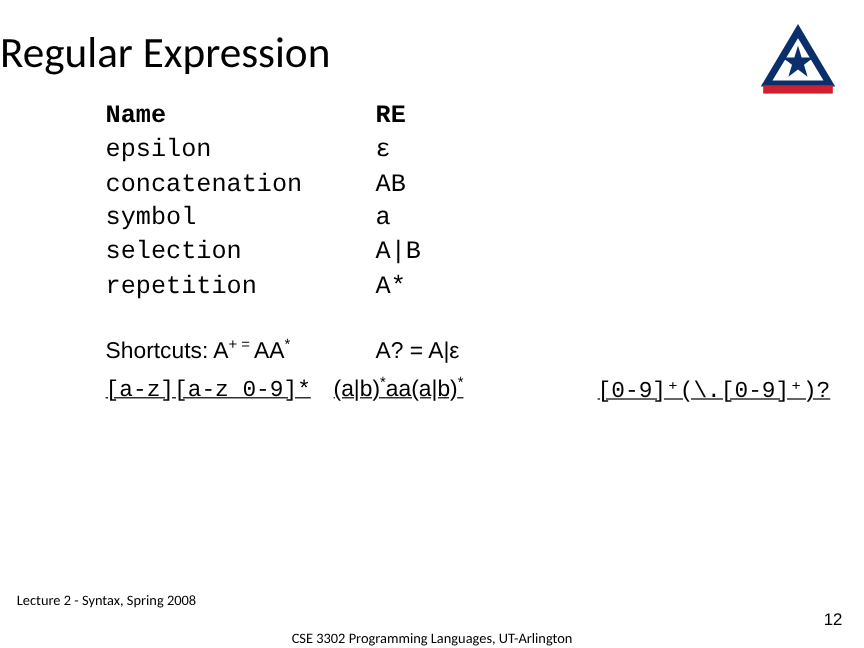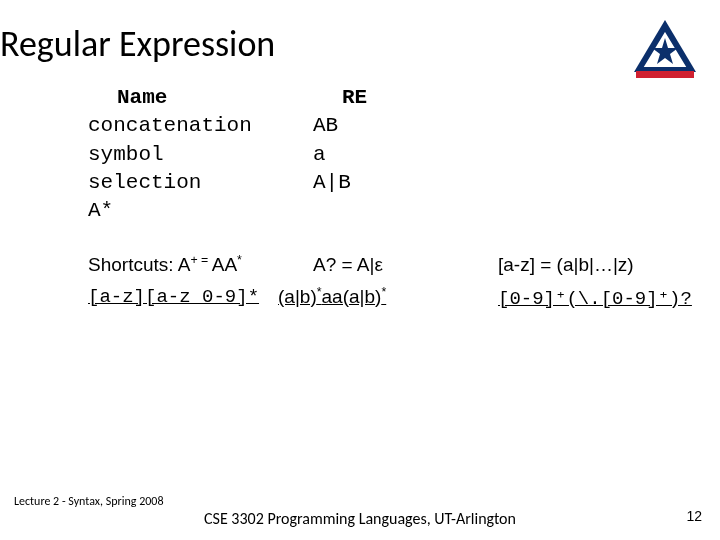--- a/index.html
+++ b/index.html
@@ -1,37 +1,37 @@
 <!DOCTYPE html>
 <html><head>
 <meta charset="utf-8">
 <style>
   html,body{margin:0;padding:0;width:720px;height:540px;background:#fff;font-family:Calibri, Arial, sans-serif;color:#000;position:relative;}
   .title{font-size:36px;text-align:left;padding-top:22px;font-weight:400;}
   .logo{position:absolute;top:18px;right:20px;}
   .logo svg{display:block;}
   .content{padding:0 0 0 88px;margin-top:18px;}
   .table{font-family:"Courier New",monospace;font-size:21px;line-height:1.35;}
-  .thead{font-weight:bold;margin-left:29px;}
+  .thead{font-weight:bold;}
   .row{display:flex;}
   .col1{width:225px;}
   .col2{width:120px;}
   .shortcuts{margin-top:28px;font-family:Arial,sans-serif;font-size:19px;}
   .srow{display:flex;align-items:baseline;}
   .sc1{width:225px;}
   .sc2{width:185px;}
   .sc3{}
   sup{font-size:0.65em;vertical-align:super;line-height:0;}
   .examples{font-family:"Courier New",monospace;font-size:19px;margin-top:10px;}
   .erow{display:flex;text-decoration:underline;}
   .ec1{width:190px;}
   .ec2{width:220px;font-family:Arial,sans-serif;}
   .ec3{font-family:"Courier New",monospace;}
   .footer-left{position:absolute;left:14px;bottom:32px;font-size:12px;font-family:Calibri,Arial,sans-serif;}
-  .footer-center{position:absolute;left:0;right:0;bottom:12px;text-align:center;font-size:16px;font-family:Calibri,Arial,sans-serif;}
+  .footer-center{position:absolute;left:0;right:0;bottom:0;text-align:center;font-size:12px;font-family:Calibri,Arial,sans-serif;}
   .footer-right{position:absolute;right:18px;bottom:16px;font-size:14px;font-family:Liberation Sans, sans-serif;}
 </style>
 </head>
 <body>
 
 <div class="title">Regular Expression</div>
 
 <div class="logo">
   <svg width="70" height="62" viewBox="0 0 70 62">
     <polygon points="35,2 66,54 4,54" fill="#0b2f6b"></polygon>
@@ -43,43 +43,47 @@
 </div>
 
 <div class="content">
 
   <div class="table">
     <div class="row thead">
       <div class="col1">Name</div>
       <div class="col2">RE</div>
     </div>
     <div class="row">
+      <div class="col1">epsilon</div>
+      <div class="col2">ε</div>
+    </div>
+    <div class="row">
       <div class="col1">concatenation</div>
       <div class="col2">AB</div>
     </div>
     <div class="row">
       <div class="col1">symbol</div>
       <div class="col2">a</div>
     </div>
     <div class="row">
       <div class="col1">selection</div>
       <div class="col2">A|B</div>
     </div>
     <div class="row">
+      <div class="col1">repetition</div>
       <div class="col2">A*</div>
     </div>
   </div>
 
   <div class="shortcuts">
     <div class="srow">
       <div class="sc1">
         <span>Shortcuts: </span><span>A</span><sup>+ = </sup><span>AA</span><sup>*</sup>
       </div>
       <div class="sc2">A? = A|ε</div>
-      <div class="sc3">[a-z] = (a|b|…|z)</div>
     </div>
   </div>
 
   <div class="examples">
     <div class="erow">
       <div class="ec1">[a-z][a-z 0-9]*</div>
       <div class="ec2">
         <span>(a|b)</span><sup>*</sup><span>aa(a|b)</span><sup>*</sup>
       </div>
       <div class="ec3">[0-9]⁺(\.[0-9]⁺)?</div>

